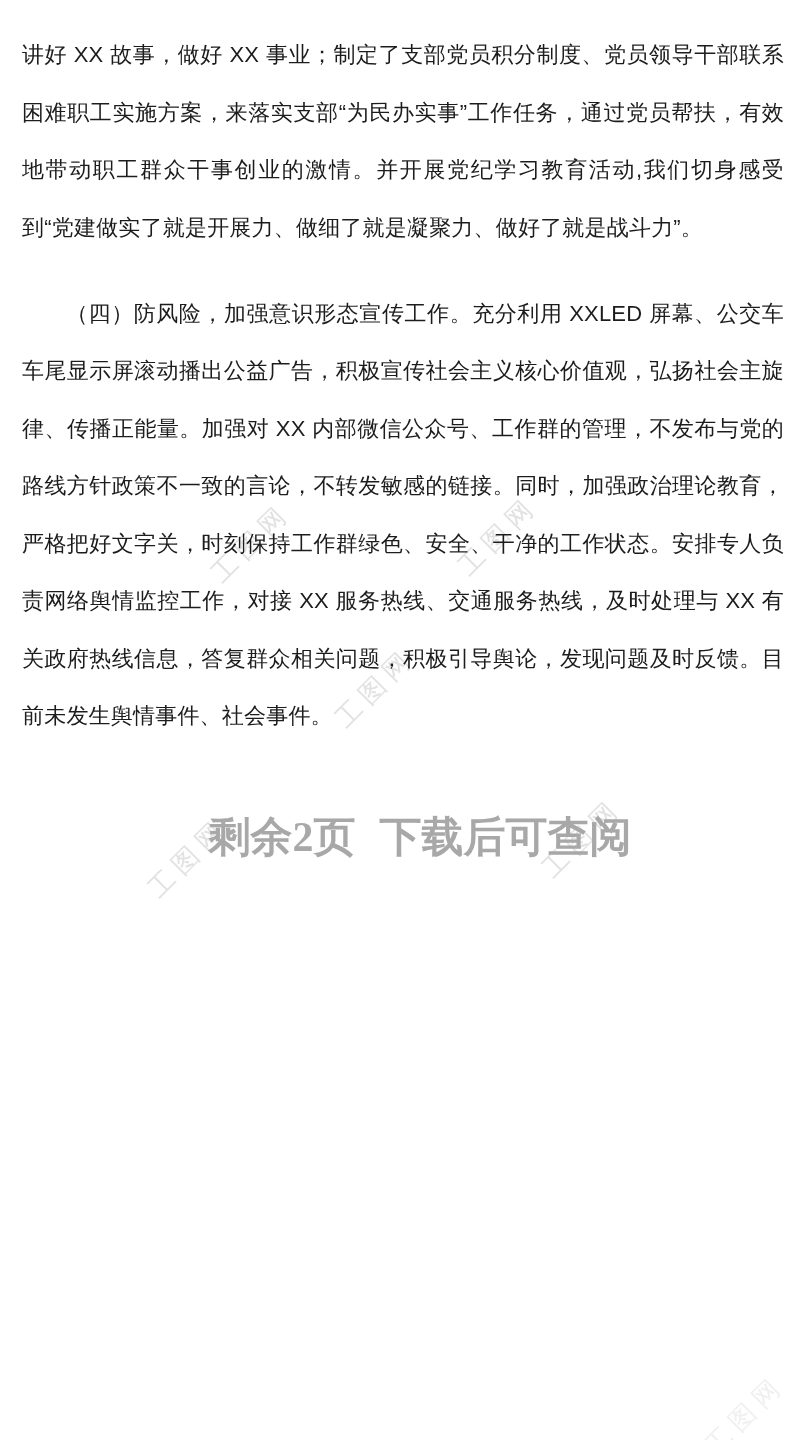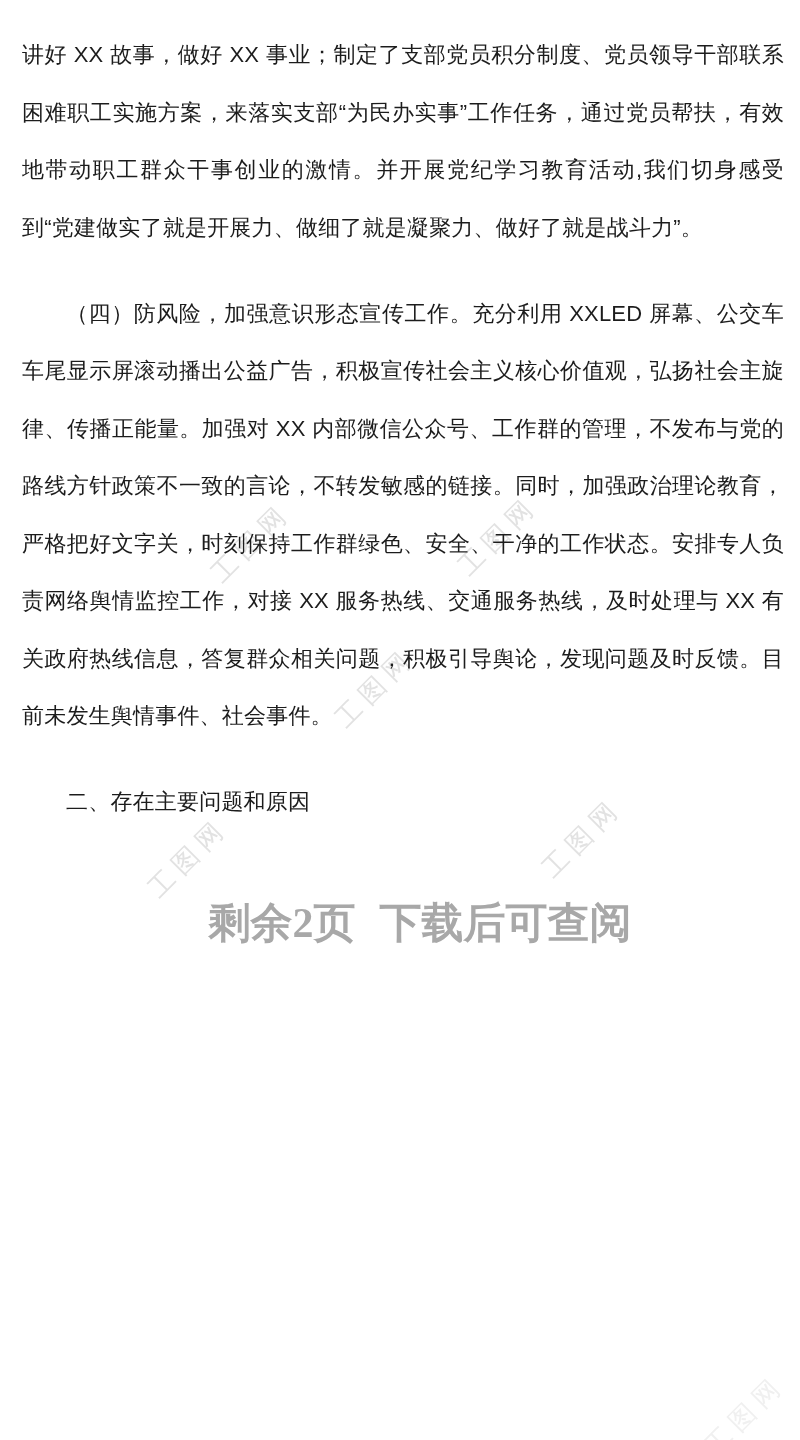--- a/index.html
+++ b/index.html
@@ -82,20 +82,19 @@
     <span class="wm wm2">工图网</span>
     <span class="wm wm3">工图网</span>
     <span class="wm wm4">工图网</span>
     <span class="wm wm5">工图网</span>
     <span class="wm wm6 faint">工图网</span>
   </div>
 
   <div class="content">
     <p class="para">讲好 XX 故事，做好 XX 事业；制定了支部党员积分制度、党员领导干部联系困难职工实施方案，来落实支部“为民办实事”工作任务，通过党员帮扶，有效地带动职工群众干事创业的激情。并开展党纪学习教育活动,我们切身感受到“党建做实了就是开展力、做细了就是凝聚力、做好了就是战斗力”。</p>
     <p class="para indent">（四）防风险，加强意识形态宣传工作。充分利用 XXLED 屏幕、公交车车尾显示屏滚动播出公益广告，积极宣传社会主义核心价值观，弘扬社会主旋律、传播正能量。加强对 XX 内部微信公众号、工作群的管理，不发布与党的路线方针政策不一致的言论，不转发敏感的链接。同时，加强政治理论教育，严格把好文字关，时刻保持工作群绿色、安全、干净的工作状态。安排专人负责网络舆情监控工作，对接 XX 服务热线、交通服务热线，及时处理与 XX 有关政府热线信息，答复群众相关问题，积极引导舆论，发现问题及时反馈。目前未发生舆情事件、社会事件。</p>
-    <p class="para indent">二、存在主要问题和原因</p>
 
     <div class="banner">
       <span class="part1">剩余2页</span><span class="part2">下载后可查阅</span>
     </div>
   </div>
 
 </div>
 
 </body></html>

